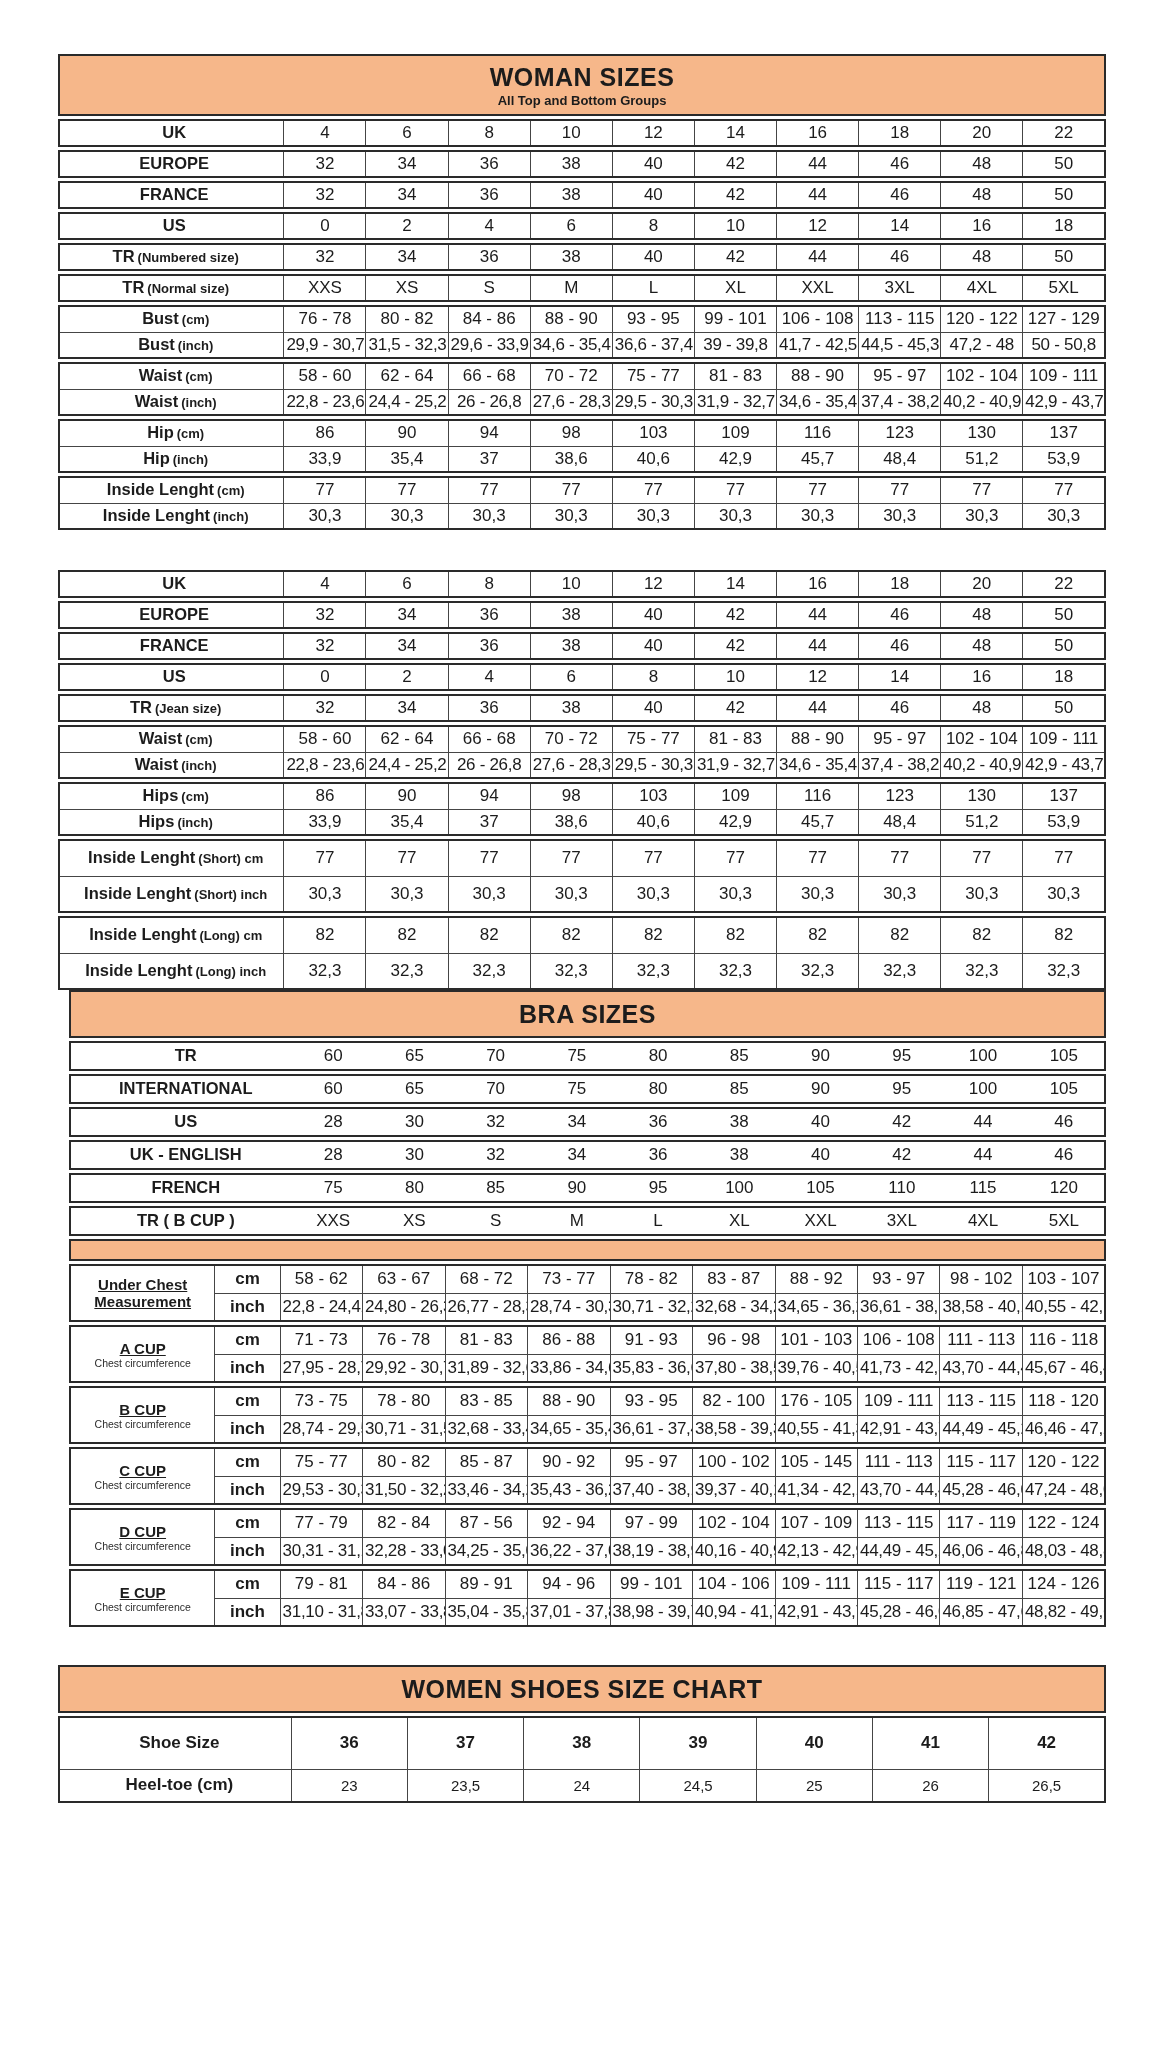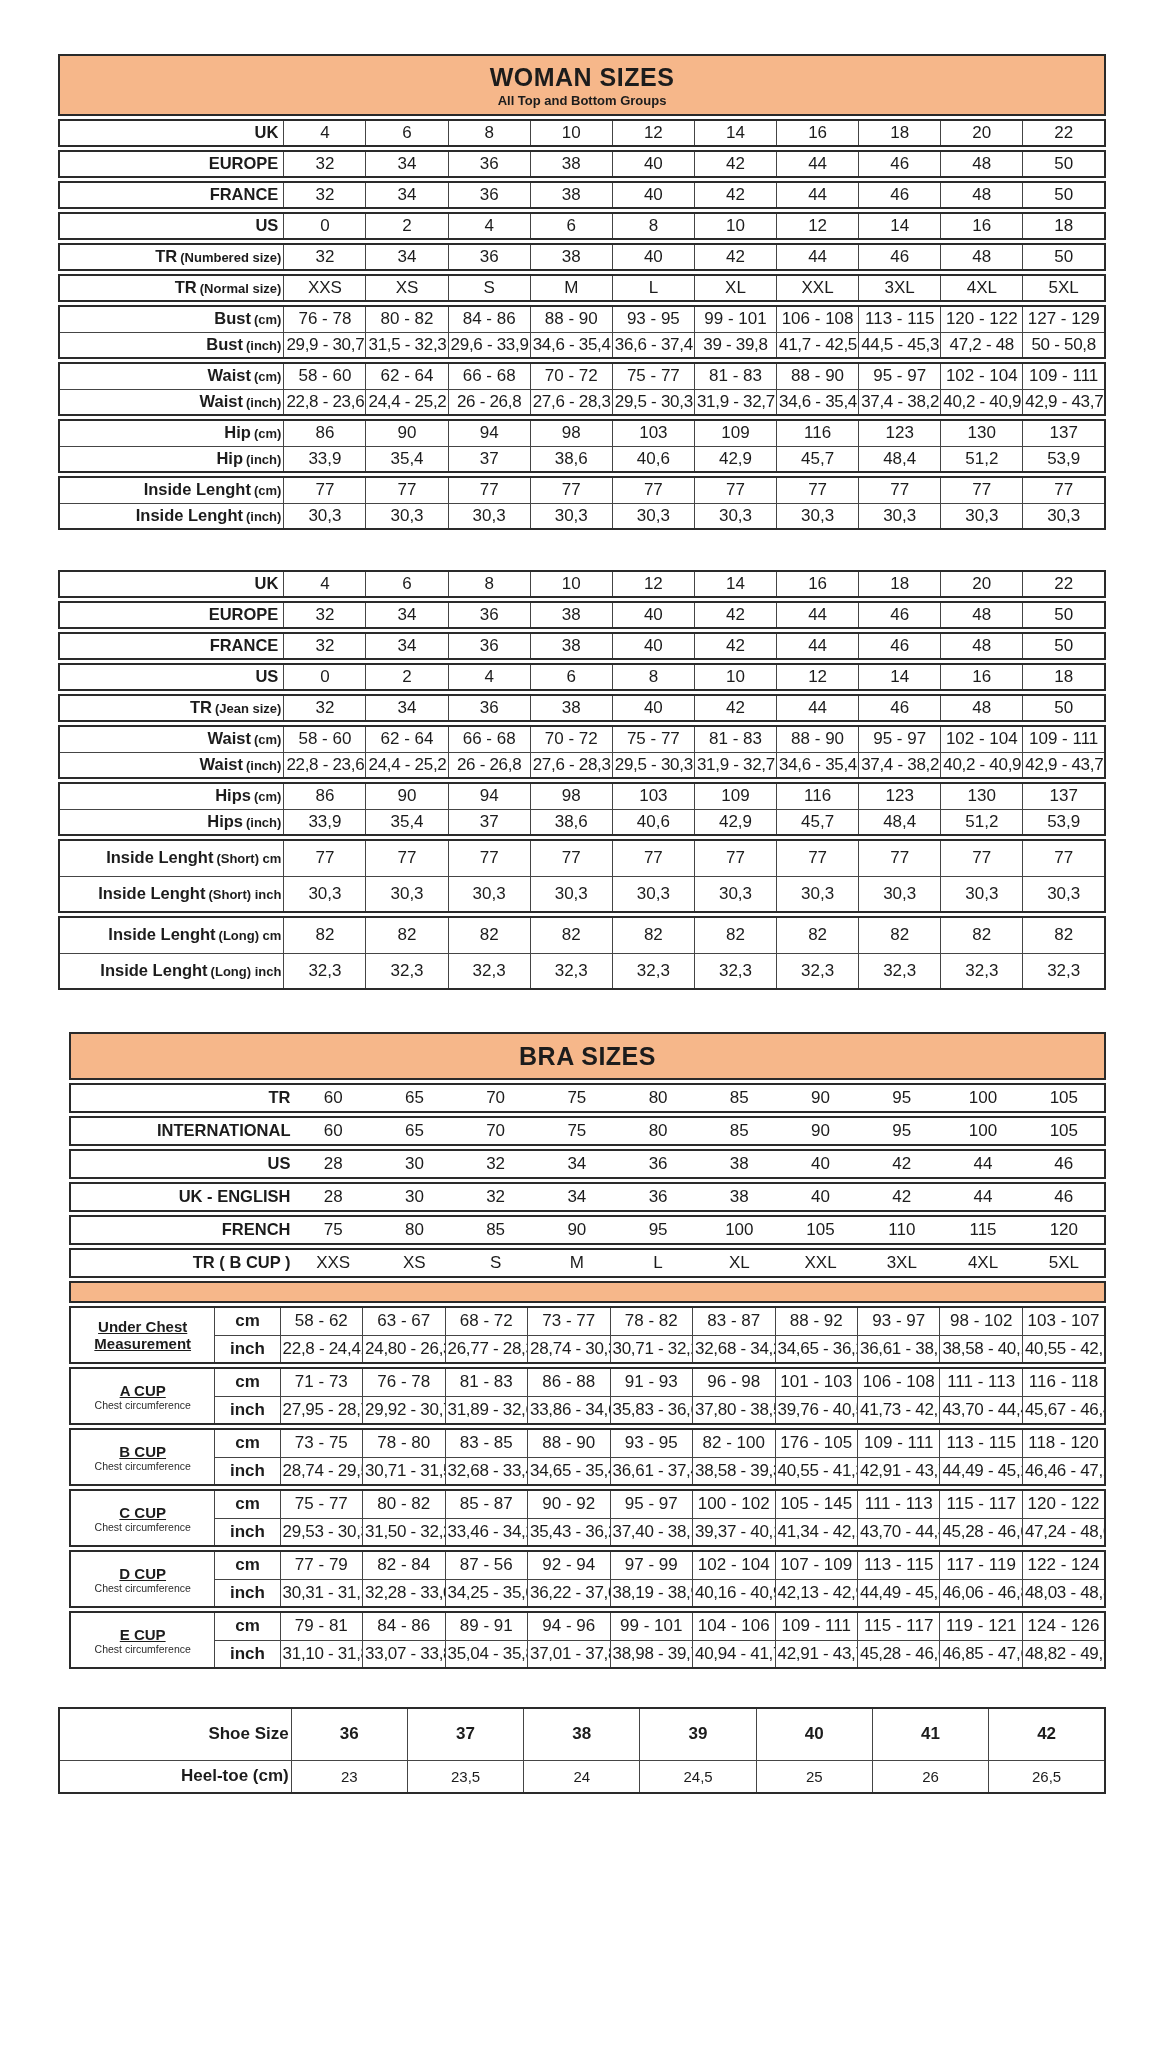--- a/index.html
+++ b/index.html
@@ -29,21 +29,21 @@
   table.grp{
     border-collapse:collapse;table-layout:fixed;width:100%;
     margin-top:3px;border:2px solid var(--line);background:#fff;
   }
   table.grp td{
     border:1px solid var(--innerline);
     text-align:center;vertical-align:middle;
     padding:0 2px;white-space:nowrap;overflow:hidden;
     height:26px;font-size:17px;
   }
-  table.grp td.lbl{text-align:right;padding-left:10px;}
+  table.grp td.lbl{text-align:center;padding-left:10px;}
   .lbl .lb{font-weight:bold;font-size:16.5px;}
   .lbl .sub{font-weight:bold;font-size:13px;margin-left:3px;}
   .v-num{font-size:16.5px;}
   .v-range{font-size:15px;}
   .v-inch{font-size:12.2px;letter-spacing:-0.3px;}
   
   .k-jeans td{height:27px;}
   .k-jeans table.tall td{height:36px;}
   
   table.plain td{border-left:none;border-right:none;height:28px;}
@@ -58,21 +58,21 @@
   .cupname{display:block;font-weight:bold;font-size:15px;line-height:17px;white-space:normal;text-decoration:underline;}
   .cupsub{display:block;font-size:10.5px;line-height:12px;color:#2b2b2b;}
   td.unit{font-weight:bold;font-size:12.5px;}
   
   .k-shoes tr.bold-row td{height:52px;font-weight:bold;font-size:17px;}
   .k-shoes tr.normal-row td{height:33px;font-size:15px;}
   .k-shoes td.lbl .lb{font-size:17px;}
   
   .m1{margin-top:0;}
   .m2{margin-top:40px;}
-  .m3{margin-top:42px;padding-left:11px;}
+  .m3{padding-left:11px;}
   .m4{margin-top:38px;}
 </style>
 </head>
 <body>
 
 <main class="page">
     <section class="tbl k-sizes m1">
       <header class="titlebar two-line">
         <div class="t-title">WOMAN SIZES</div>
         <div class="t-subtitle">All Top and Bottom Groups</div>
@@ -1221,20 +1221,23 @@
             <td class="v-inch">40,94 - 41,73</td>
             <td class="v-inch">42,91 - 43,70</td>
             <td class="v-inch">45,28 - 46,06</td>
             <td class="v-inch">46,85 - 47,64</td>
             <td class="v-inch">48,82 - 49,61</td>
           </tr>
         </tbody>
       </table>
     </section>
     <section class="tbl k-shoes m4">
+      <header class="titlebar">
+        <div class="t-title">WOMEN SHOES SIZE CHART</div>
+      </header>
       <table class="grp">
         <colgroup>
           <col style="width: 22.2%;">
           <col style="width: 11.1143%;">
           <col style="width: 11.1143%;">
           <col style="width: 11.1143%;">
           <col style="width: 11.1143%;">
           <col style="width: 11.1143%;">
           <col style="width: 11.1143%;">
           <col style="width: 11.1143%;">

